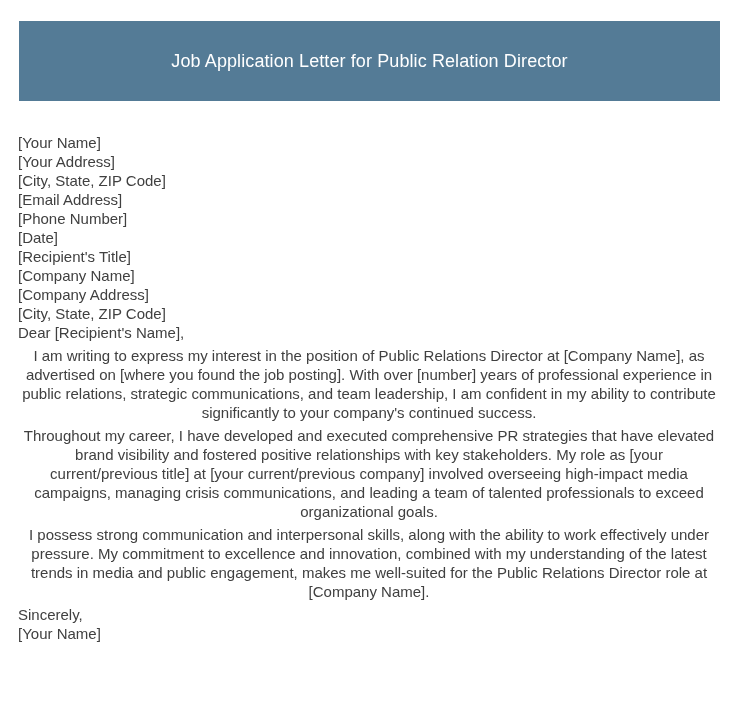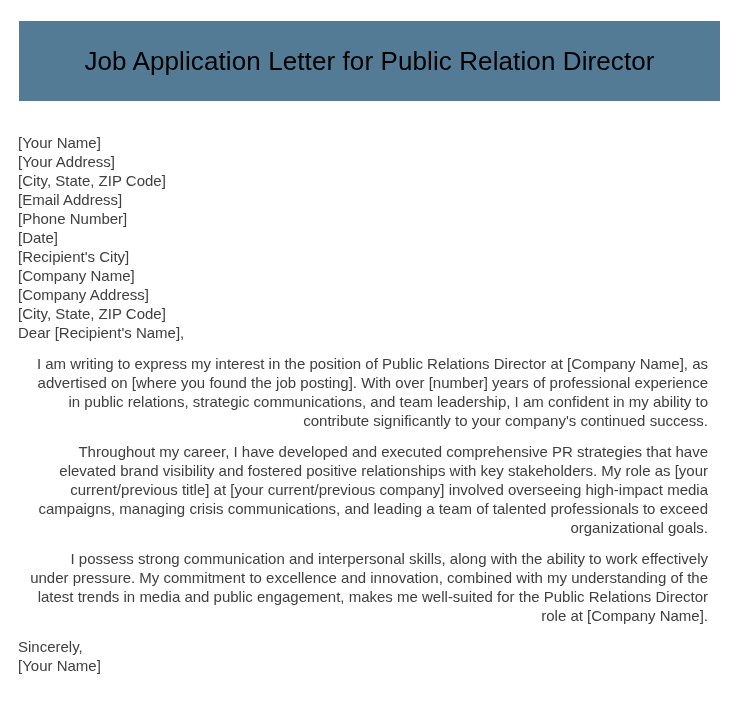--- a/index.html
+++ b/index.html
@@ -29,22 +29,22 @@
     top: 21px;
     width: 701px;
     height: 80px;
     background: #547b96;
     display: flex;
     align-items: center;
     justify-content: center;
     box-sizing: border-box;
   }
   .header-title {
-    color: #000000;
-    font-size: 26px;
+    color: #ffffff;
+    font-size: 18px;
     line-height: 26px;
     font-weight: normal;
     letter-spacing: 0.1px;
     text-align: center;
     white-space: nowrap;
     margin: 0;
   }
 
   
   .letter-body {
@@ -57,22 +57,22 @@
     line-height: 19px;
   }
 
   .letter-line {
     display: block;
     white-space: nowrap;
   }
 
   .letter-para {
     display: block;
-    margin: 12px;
-    text-align: right;
+    margin: 4px;
+    text-align: center;
   }
 </style>
 </head>
 <body>
 
 <div class="page">
 
   <div class="header-banner">
     <h1 class="header-title">Job Application Letter for Public Relation Director</h1>
   </div>
@@ -82,21 +82,21 @@
     <div>
       <span class="letter-line">[Your Name]</span>
       <span class="letter-line">[Your Address]</span>
       <span class="letter-line">[City, State, ZIP Code]</span>
       <span class="letter-line">[Email Address]</span>
       <span class="letter-line">[Phone Number]</span>
       <span class="letter-line">[Date]</span>
     </div>
 
     <div>
-      <span class="letter-line">[Recipient's City]</span>
+      <span class="letter-line">[Recipient's Title]</span>
       <span class="letter-line">[Company Name]</span>
       <span class="letter-line">[Company Address]</span>
       <span class="letter-line">[City, State, ZIP Code]</span>
     </div>
 
     <span class="letter-line">Dear [Recipient's Name],</span>
 
     <p class="letter-para">I am writing to express my interest in the position of Public Relations Director at [Company Name], as advertised on [where you found the job posting]. With over [number] years of professional experience in public relations, strategic communications, and team leadership, I am confident in my ability to contribute significantly to your company's continued success.</p>
     <p class="letter-para">Throughout my career, I have developed and executed comprehensive PR strategies that have elevated brand visibility and fostered positive relationships with key stakeholders. My role as [your current/previous title] at [your current/previous company] involved overseeing high-impact media campaigns, managing crisis communications, and leading a team of talented professionals to exceed organizational goals.</p>
     <p class="letter-para">I possess strong communication and interpersonal skills, along with the ability to work effectively under pressure. My commitment to excellence and innovation, combined with my understanding of the latest trends in media and public engagement, makes me well-suited for the Public Relations Director role at [Company Name].</p>

